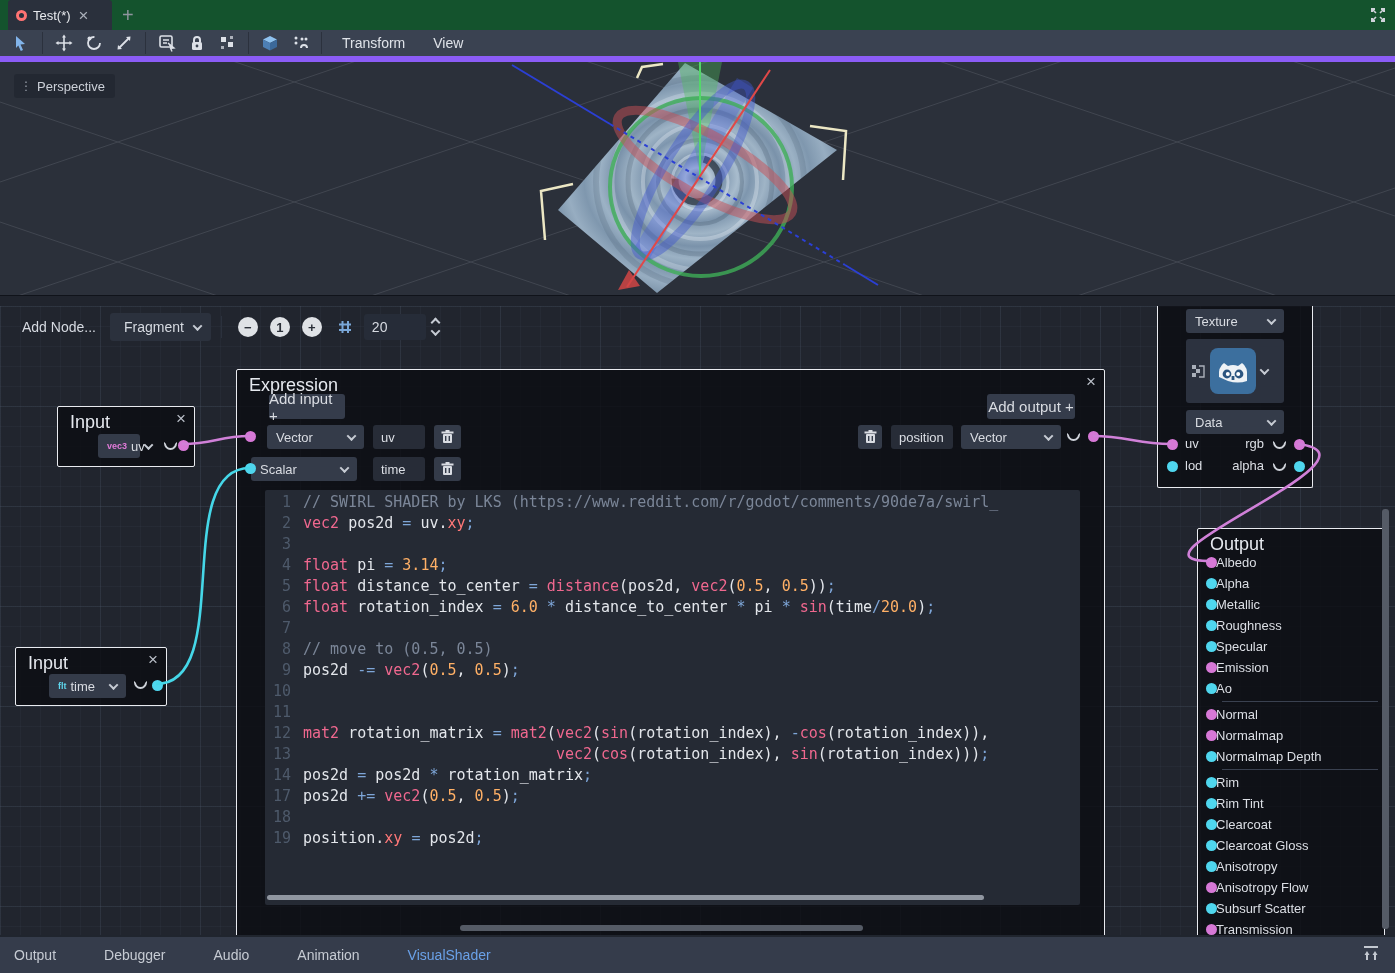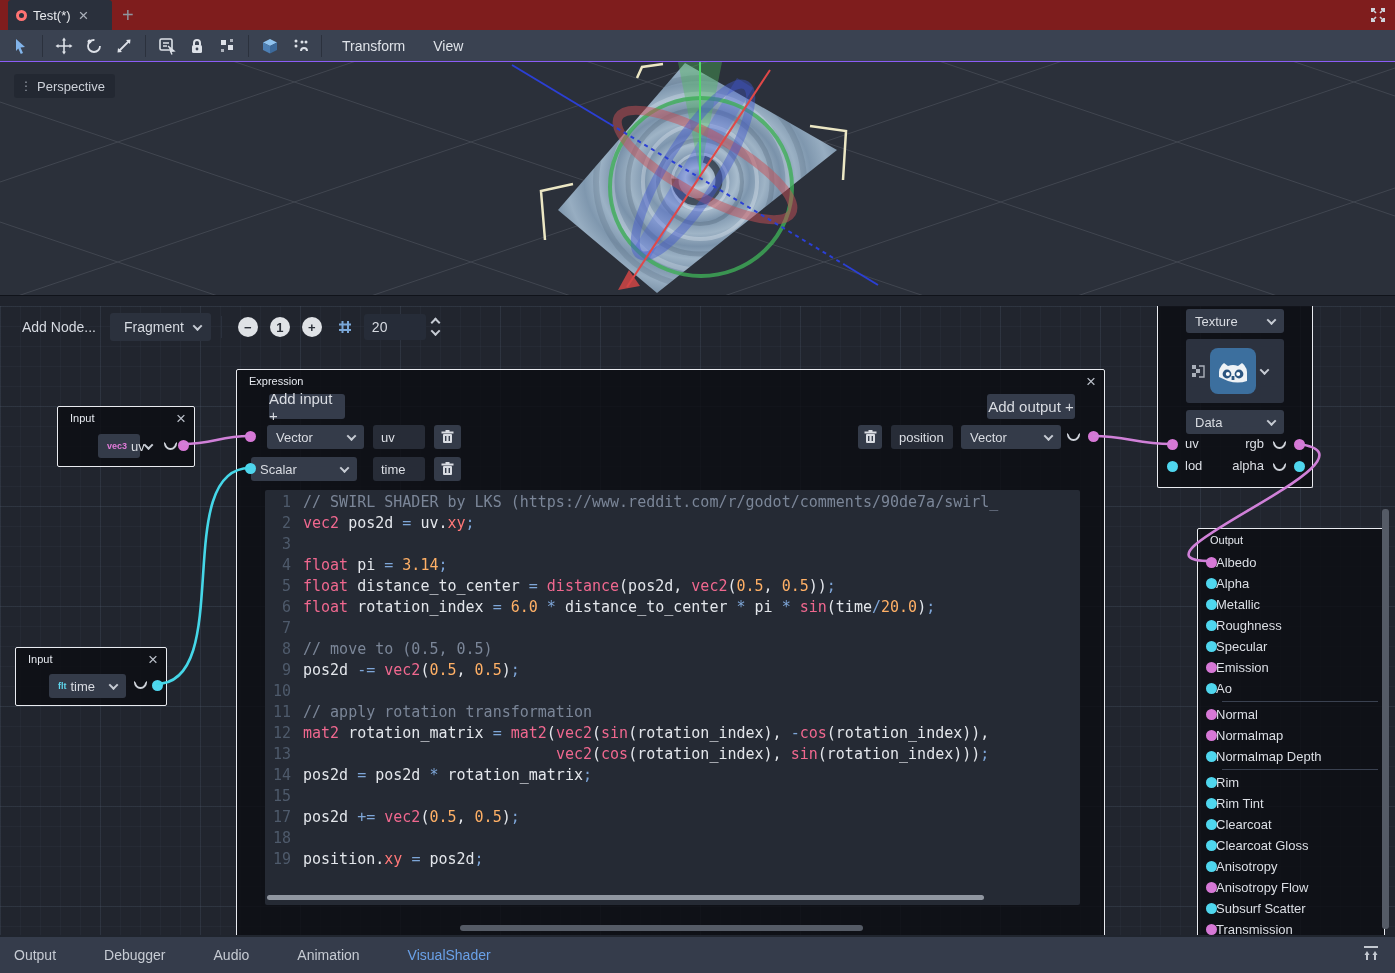--- a/index.html
+++ b/index.html
@@ -1,33 +1,33 @@
 <!DOCTYPE html>
 <html><head>
 <meta charset="utf-8">
 <style>
   * { margin:0; padding:0; box-sizing:border-box; }
   html,body { width:1395px; height:973px; overflow:hidden; background:#1c2129;
     font-family:"Liberation Sans", sans-serif; color:#d7dae0; }
   .app { width:1395px; height:973px; display:flex; flex-direction:column; position:relative; }
 
   
-  .tabbar { height:30px; background:#7f1d1d; display:flex; align-items:stretch; flex:0 0 auto; }
+  .tabbar { height:30px; background:#14532d; display:flex; align-items:stretch; flex:0 0 auto; }
   .scene-tab { width:104px; margin-left:8px; background:#2a303c; display:flex; align-items:center;
     padding:0 8px; gap:6px; border-radius:3px 3px 0 0; }
   .godot-ring { width:11px; height:11px; border:3px solid #ff7373; border-radius:50%; flex:0 0 auto; }
   .tab-title { font-size:13px; color:#e8eaee; white-space:nowrap; }
   .tab-close { color:#aab0ba; font-size:17px; line-height:1; margin-left:2px; cursor:default; }
   .new-tab { color:#8f959e; font-size:20px; line-height:30px; padding:0 10px; }
   .tab-spacer { flex:1; }
   .fullscreen-btn { width:34px; display:flex; align-items:center; justify-content:center; }
 
   
   .toolbar { height:32px; background:#3a4251; display:flex; align-items:center; padding:0 6px;
-    flex:0 0 auto; border-bottom:1px solid #8b5cf6; }
+    flex:0 0 auto; border-bottom:6px solid #8b5cf6; }
   .tb-btn { width:30px; height:26px; display:flex; align-items:center; justify-content:center; border-radius:3px; }
   .tb-sep { width:1px; height:22px; background:#2b313d; margin:0 6px; }
   .tb-menu { font-size:14px; color:#dfe3e9; padding:0 14px; line-height:32px; }
 
   
   .viewport { height:233px; position:relative; background:#2b303a; overflow:hidden; flex:0 0 auto; }
   .viewport svg { position:absolute; left:0; top:0; }
   .persp-btn { position:absolute; left:14px; top:12px; height:24px; display:flex; align-items:center;
     gap:5px; background:rgba(30,34,43,0.55); border-radius:3px; padding:0 10px 0 6px; }
   .persp-dots { color:#9aa1ab; font-size:12px; letter-spacing:0; line-height:10px; }
@@ -61,21 +61,21 @@
 
   .chev { width:7px; height:7px; border-right:2px solid #c6cbd3; border-bottom:2px solid #c6cbd3;
     transform:rotate(45deg) translate(-1px,-1px); flex:0 0 auto; }
   .chev-up { transform:rotate(-135deg); }
   .curve-ico { width:13px; height:8px; border:2px solid transparent; border-bottom:2px solid #cfd3da;
     border-left:2px solid #cfd3da; border-right:2px solid #cfd3da; border-radius:0 0 9px 9px; }
 
   
   .gnode { position:absolute; background:rgba(11,13,18,0.8); border:1px solid #e9ebf0;
     border-radius:2px; z-index:2; }
-  .gnode .ntitle { font-size:11px; color:#e6e9ef; position:absolute; left:12px; top:5px; }
+  .gnode .ntitle { font-size:18px; color:#e6e9ef; position:absolute; left:12px; top:5px; }
   .nclose { position:absolute; right:8px; top:3px; color:#b9bec7; font-size:17px; line-height:1; }
   .node-btn { position:absolute; background:#353c4b; border-radius:3px; font-size:15px; color:#d9dce2;
     display:flex; align-items:center; justify-content:center; }
   .node-drop { position:absolute; background:#343b49; border-radius:3px; font-size:13px; color:#d9dce2;
     display:flex; align-items:center; padding:0 9px; justify-content:space-between; height:24px; }
   .node-field { position:absolute; background:#272c37; border-radius:3px; font-size:13px; color:#dcdfe5;
     display:flex; align-items:center; padding:0 8px; height:24px; }
   .trash-btn { position:absolute; background:#343b49; border-radius:3px; height:24px; width:27px;
     display:flex; align-items:center; justify-content:center; }
   .port-dot { width:11px; height:11px; border-radius:50%; position:absolute; z-index:6; }
@@ -378,25 +378,24 @@
               <div class="code-line"><span class="ln">1</span><span class="tk-c">// SWIRL SHADER by LKS (https://www.reddit.com/r/godot/comments/90de7a/swirl_</span></div>
               <div class="code-line"><span class="ln">2</span><span class="tk-k">vec2</span><span class="tk-n"> pos2d </span><span class="tk-o">=</span><span class="tk-n"> uv.</span><span class="tk-m">xy</span><span class="tk-o">;</span></div>
               <div class="code-line"><span class="ln">3</span></div>
               <div class="code-line"><span class="ln">4</span><span class="tk-k">float</span><span class="tk-n"> pi </span><span class="tk-o">=</span><span class="tk-n"> </span><span class="tk-u">3.14</span><span class="tk-o">;</span></div>
               <div class="code-line"><span class="ln">5</span><span class="tk-k">float</span><span class="tk-n"> distance_to_center </span><span class="tk-o">=</span><span class="tk-n"> </span><span class="tk-f">distance</span><span class="tk-n">(pos2d, </span><span class="tk-f">vec2</span><span class="tk-n">(</span><span class="tk-u">0.5</span><span class="tk-n">, </span><span class="tk-u">0.5</span><span class="tk-n">))</span><span class="tk-o">;</span></div>
               <div class="code-line"><span class="ln">6</span><span class="tk-k">float</span><span class="tk-n"> rotation_index </span><span class="tk-o">=</span><span class="tk-n"> </span><span class="tk-u">6.0</span><span class="tk-n"> </span><span class="tk-o">*</span><span class="tk-n"> distance_to_center </span><span class="tk-o">*</span><span class="tk-n"> pi </span><span class="tk-o">*</span><span class="tk-n"> </span><span class="tk-f">sin</span><span class="tk-n">(time</span><span class="tk-o">/</span><span class="tk-u">20.0</span><span class="tk-n">)</span><span class="tk-o">;</span></div>
               <div class="code-line"><span class="ln">7</span></div>
               <div class="code-line"><span class="ln">8</span><span class="tk-c">// move to (0.5, 0.5)</span></div>
               <div class="code-line"><span class="ln">9</span><span class="tk-n">pos2d </span><span class="tk-o">-=</span><span class="tk-n"> </span><span class="tk-f">vec2</span><span class="tk-n">(</span><span class="tk-u">0.5</span><span class="tk-n">, </span><span class="tk-u">0.5</span><span class="tk-n">)</span><span class="tk-o">;</span></div>
               <div class="code-line"><span class="ln">10</span></div>
-              <div class="code-line"><span class="ln">11</span><span class="tk-c">// apply rotation transformation</span></div>
+              <div class="code-line"><span class="ln">11</span></div>
               <div class="code-line"><span class="ln">12</span><span class="tk-k">mat2</span><span class="tk-n"> rotation_matrix </span><span class="tk-o">=</span><span class="tk-n"> </span><span class="tk-f">mat2</span><span class="tk-n">(</span><span class="tk-f">vec2</span><span class="tk-n">(</span><span class="tk-f">sin</span><span class="tk-n">(rotation_index), </span><span class="tk-o">-</span><span class="tk-f">cos</span><span class="tk-n">(rotation_index)),</span></div>
               <div class="code-line"><span class="ln">13</span><span class="tk-n">                            </span><span class="tk-f">vec2</span><span class="tk-n">(</span><span class="tk-f">cos</span><span class="tk-n">(rotation_index), </span><span class="tk-f">sin</span><span class="tk-n">(rotation_index)))</span><span class="tk-o">;</span></div>
               <div class="code-line"><span class="ln">14</span><span class="tk-n">pos2d </span><span class="tk-o">=</span><span class="tk-n"> pos2d </span><span class="tk-o">*</span><span class="tk-n"> rotation_matrix</span><span class="tk-o">;</span></div>
-              <div class="code-line"><span class="ln">15</span></div>
               <div class="code-line"><span class="ln">17</span><span class="tk-n">pos2d </span><span class="tk-o">+=</span><span class="tk-n"> </span><span class="tk-f">vec2</span><span class="tk-n">(</span><span class="tk-u">0.5</span><span class="tk-n">, </span><span class="tk-u">0.5</span><span class="tk-n">)</span><span class="tk-o">;</span></div>
               <div class="code-line"><span class="ln">18</span></div>
               <div class="code-line"><span class="ln">19</span><span class="tk-n">position.</span><span class="tk-m">xy</span><span class="tk-n"> </span><span class="tk-o">=</span><span class="tk-n"> pos2d</span><span class="tk-o">;</span></div>
             </div>
           <div class="code-hscroll"></div>
         </div>
 
       </div>
 
       <div class="gnode" style="left:1157px; top:-2px; width:156px; height:184px; border-top:none;">

